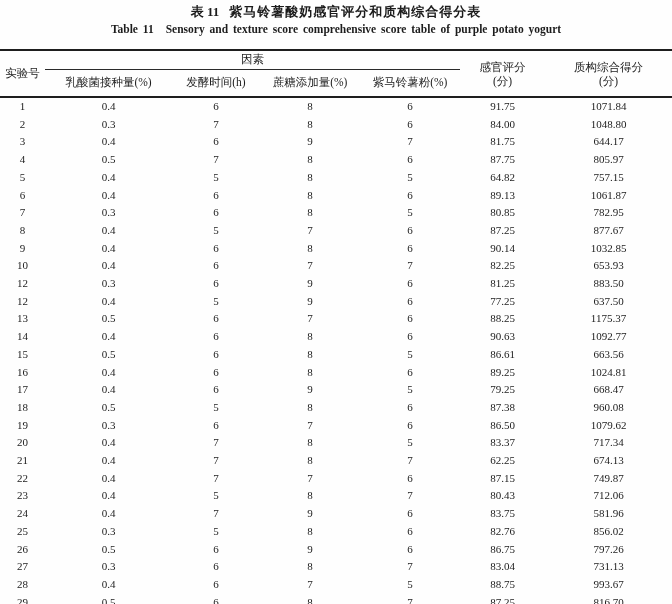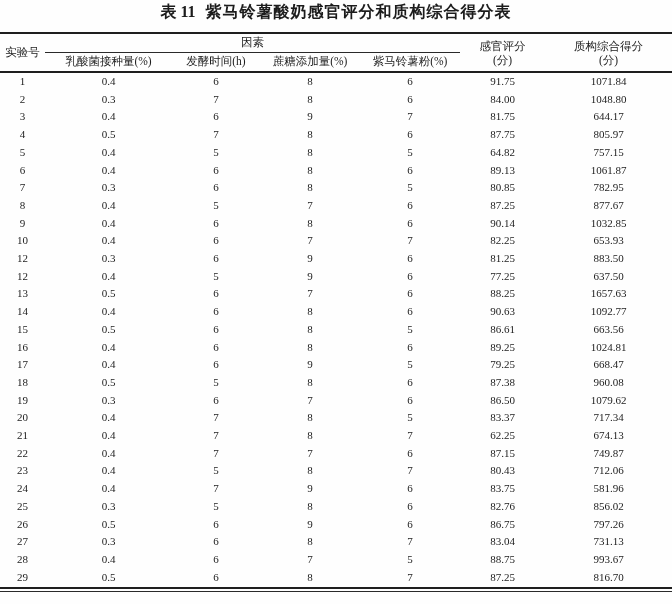--- a/index.html
+++ b/index.html
@@ -7,21 +7,21 @@
   body {
     width: 672px; height: 604px;
     font-family: "Liberation Serif", "DejaVu Serif", serif;
     color: #1c1c1c;
     overflow: hidden;
   }
   .page { width: 672px; height: 604px; padding-top: 3px; background: #fefefe; }
 
   .caption-zh {
     text-align: center;
-    font-size: 16px; font-weight: bold;
+    font-size: 13px; font-weight: bold;
     line-height: 17px;
     letter-spacing: 1px;
   }
   .caption-zh .cap-label { margin-right: 10px; letter-spacing: 0; }
   .caption-en {
     text-align: center;
     font-size: 11.5px; font-weight: bold;
     line-height: 15px;
     margin-top: 2px;
     word-spacing: 2px;
@@ -43,21 +43,21 @@
   col.c-tex { width: 127px; }
 
   thead th {
     font-weight: normal;
     font-size: 11.5px;
     text-align: center;
     vertical-align: middle;
     padding: 0;
   }
   tr.head-row-1 { height: 19px; }
-  tr.head-row-2 { height: 20px; }
+  tr.head-row-2 { height: 28px; }
   table { border-top: 2.5px solid #1e1e1e; margin-top: 12px; }
   th.factors-group { border-bottom: 1px solid #2a2a2a; }
   thead { border-bottom: 2px solid #1e1e1e; }
   th.two-line { line-height: 14px; }
 
   tbody td {
     font-size: 11px;
     text-align: center;
     vertical-align: middle;
     height: 17.7px;
@@ -71,20 +71,23 @@
 </style>
 </head>
 <body>
 
 <div class="page">
 
   <div class="caption-zh">
     <span class="cap-label">表 11</span><span>紫马铃薯酸奶感官评分和质构综合得分表</span>
   </div>
 
+  <div class="caption-en">
+    <span class="cap-label">Table 11</span><span>Sensory and texture score comprehensive score table of purple potato yogurt</span>
+  </div>
 
   <table>
     <colgroup>
       <col class="c-exp">
         <col class="c-f1">
         <col class="c-f2">
         <col class="c-f3">
         <col class="c-f4">
         <col class="c-sen">
         <col class="c-tex">
@@ -218,21 +221,21 @@
           <td>77.25</td>
           <td>637.50</td>
         </tr>
         <tr>
           <td>13</td>
           <td>0.5</td>
           <td>6</td>
           <td>7</td>
           <td>6</td>
           <td>88.25</td>
-          <td>1657.63</td>
+          <td>1175.37</td>
         </tr>
         <tr>
           <td>14</td>
           <td>0.4</td>
           <td>6</td>
           <td>8</td>
           <td>6</td>
           <td>90.63</td>
           <td>1092.77</td>
         </tr>

